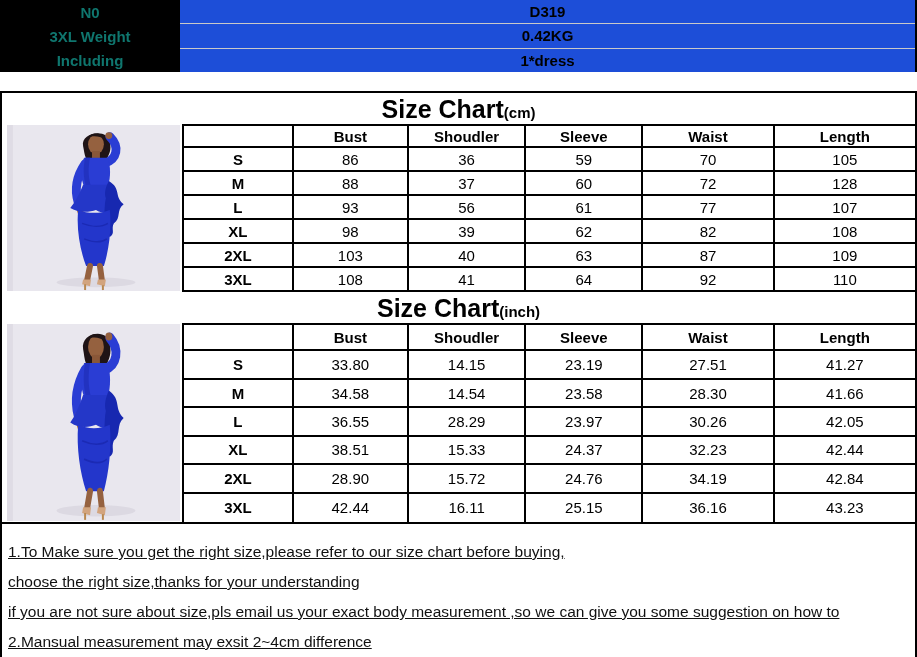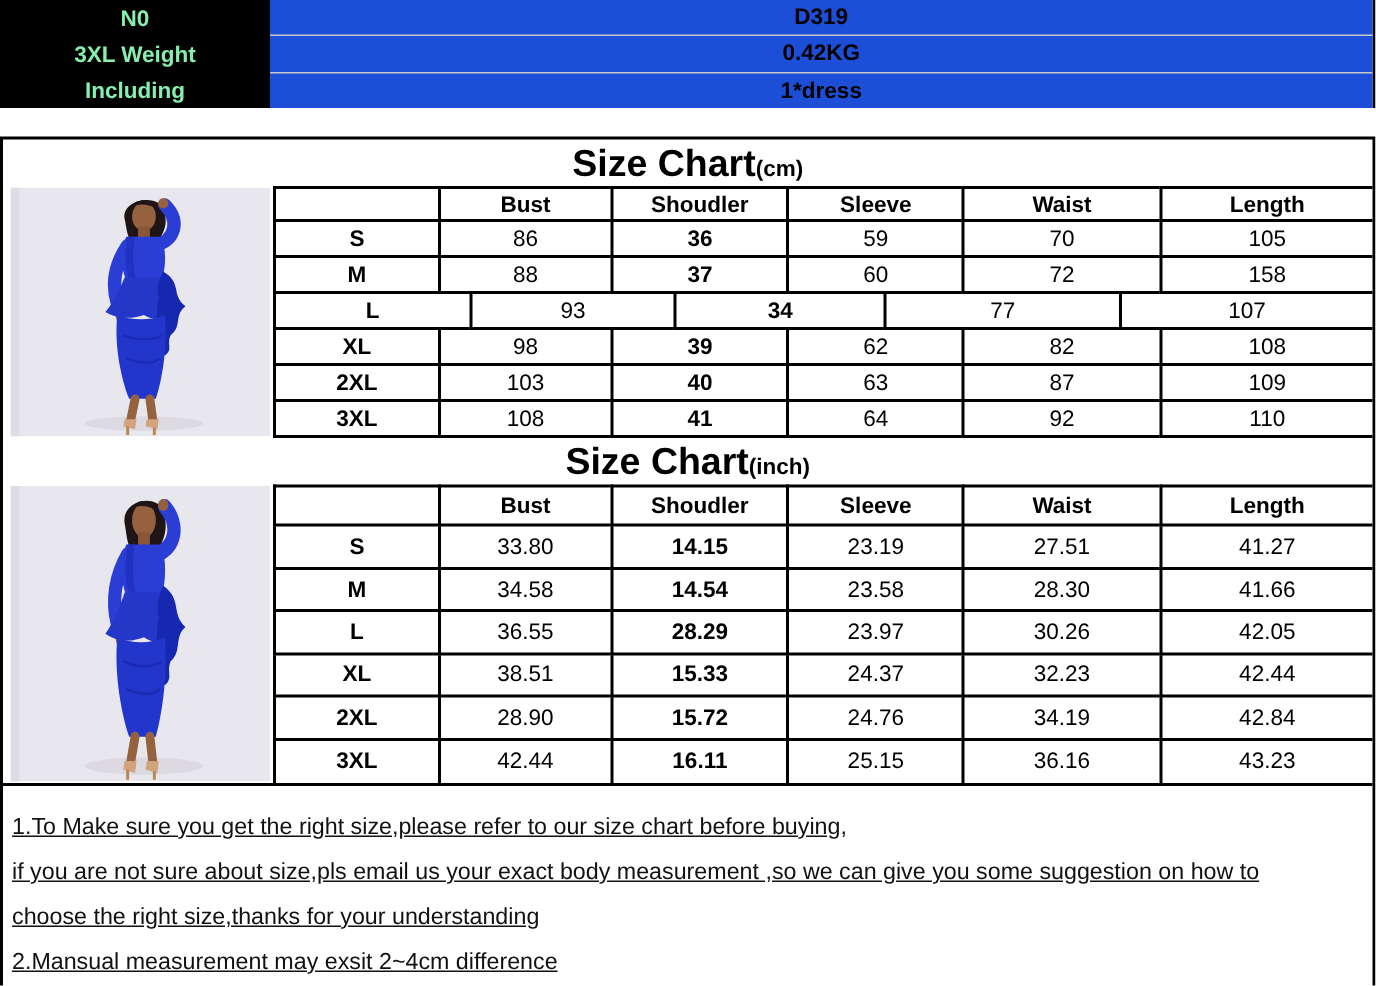--- a/index.html
+++ b/index.html
@@ -4,21 +4,21 @@
 <style>
   * { margin:0; padding:0; box-sizing:border-box; }
   body { background:#ffffff; font-family:"Liberation Sans", sans-serif; }
   .page {
     width:917px; height:657px; background:#ffffff; position:relative;
     color:#111;
   }
   
   .topbar { display:flex; height:72px; border-right:2px solid #000; }
   .topbar-labels {
-    width:180px; flex:none; background:#000; color:#86efac;
+    width:180px; flex:none; background:#000; color:#0f766e;
     display:flex; flex-direction:column;
   }
   .topbar-label {
     flex:1; display:flex; align-items:center; justify-content:center;
     font-weight:bold; font-size:15px;
   }
   .topbar-values { flex:1; display:flex; flex-direction:column; background:#1d4ed8; }
   .topbar-value {
     flex:1; display:flex; align-items:center; justify-content:center;
     font-weight:bold; font-size:15px; color:#000;
@@ -49,21 +49,21 @@
   .tr { display:flex; flex:1; }
   .td {
     display:flex; align-items:center; justify-content:center;
     border-left:2px solid #000; border-bottom:2px solid #000;
     font-size:15px; color:#000; overflow:hidden;
   }
   .tbl .tr:first-child .td { border-top:2px solid #000; }
   .tbl.no-bottom .tr:last-child .td { border-bottom:none; }
   .tr.head .td { font-weight:bold; }
   .td.size-col { font-weight:bold; }
-  .c0 { flex:110; } .c1 { flex:115; } .c2 { flex:118;font-weight:bold; }
+  .c0 { flex:110; } .c1 { flex:115; } .c2 { flex:118; }
   .c3 { flex:117; } .c4 { flex:132; } .c5 { flex:143; }
 
   
   .notes {
     flex:1; border-top:2px solid #000; padding:13px 8px 0 6px;
     font-size:15.5px; color:#111;text-decoration:underline;
   }
   .note-line { line-height:30px; white-space:nowrap; }
 </style>
 </head>
@@ -155,26 +155,27 @@
           <div class="td c3">59</div>
           <div class="td c4">70</div>
           <div class="td c5">105</div>
         </div>
         <div class="tr">
           <div class="td c0 size-col">M</div>
           <div class="td c1">88</div>
           <div class="td c2">37</div>
           <div class="td c3">60</div>
           <div class="td c4">72</div>
-          <div class="td c5">158</div>
+          <div class="td c5">128</div>
         </div>
         <div class="tr">
           <div class="td c0 size-col">L</div>
           <div class="td c1">93</div>
-          <div class="td c2">34</div>
+          <div class="td c2">56</div>
+          <div class="td c3">61</div>
           <div class="td c4">77</div>
           <div class="td c5">107</div>
         </div>
         <div class="tr">
           <div class="td c0 size-col">XL</div>
           <div class="td c1">98</div>
           <div class="td c2">39</div>
           <div class="td c3">62</div>
           <div class="td c4">82</div>
           <div class="td c5">108</div>
@@ -264,19 +265,19 @@
           <div class="td c2">16.11</div>
           <div class="td c3">25.15</div>
           <div class="td c4">36.16</div>
           <div class="td c5">43.23</div>
         </div>
       </div>
     </div>
 
     <div class="notes">
       <div class="note-line">1.To Make sure you get the right size,please refer to our size chart before buying,</div>
+      <div class="note-line">choose the right size,thanks for your understanding</div>
       <div class="note-line">if you are not sure about size,pls email us your exact body measurement ,so we can give you some suggestion on how to</div>
-      <div class="note-line">choose the right size,thanks for your understanding</div>
       <div class="note-line">2.Mansual measurement may exsit 2~4cm difference</div>
     </div>
 
   </div>
 </div>
 
 </body></html>

